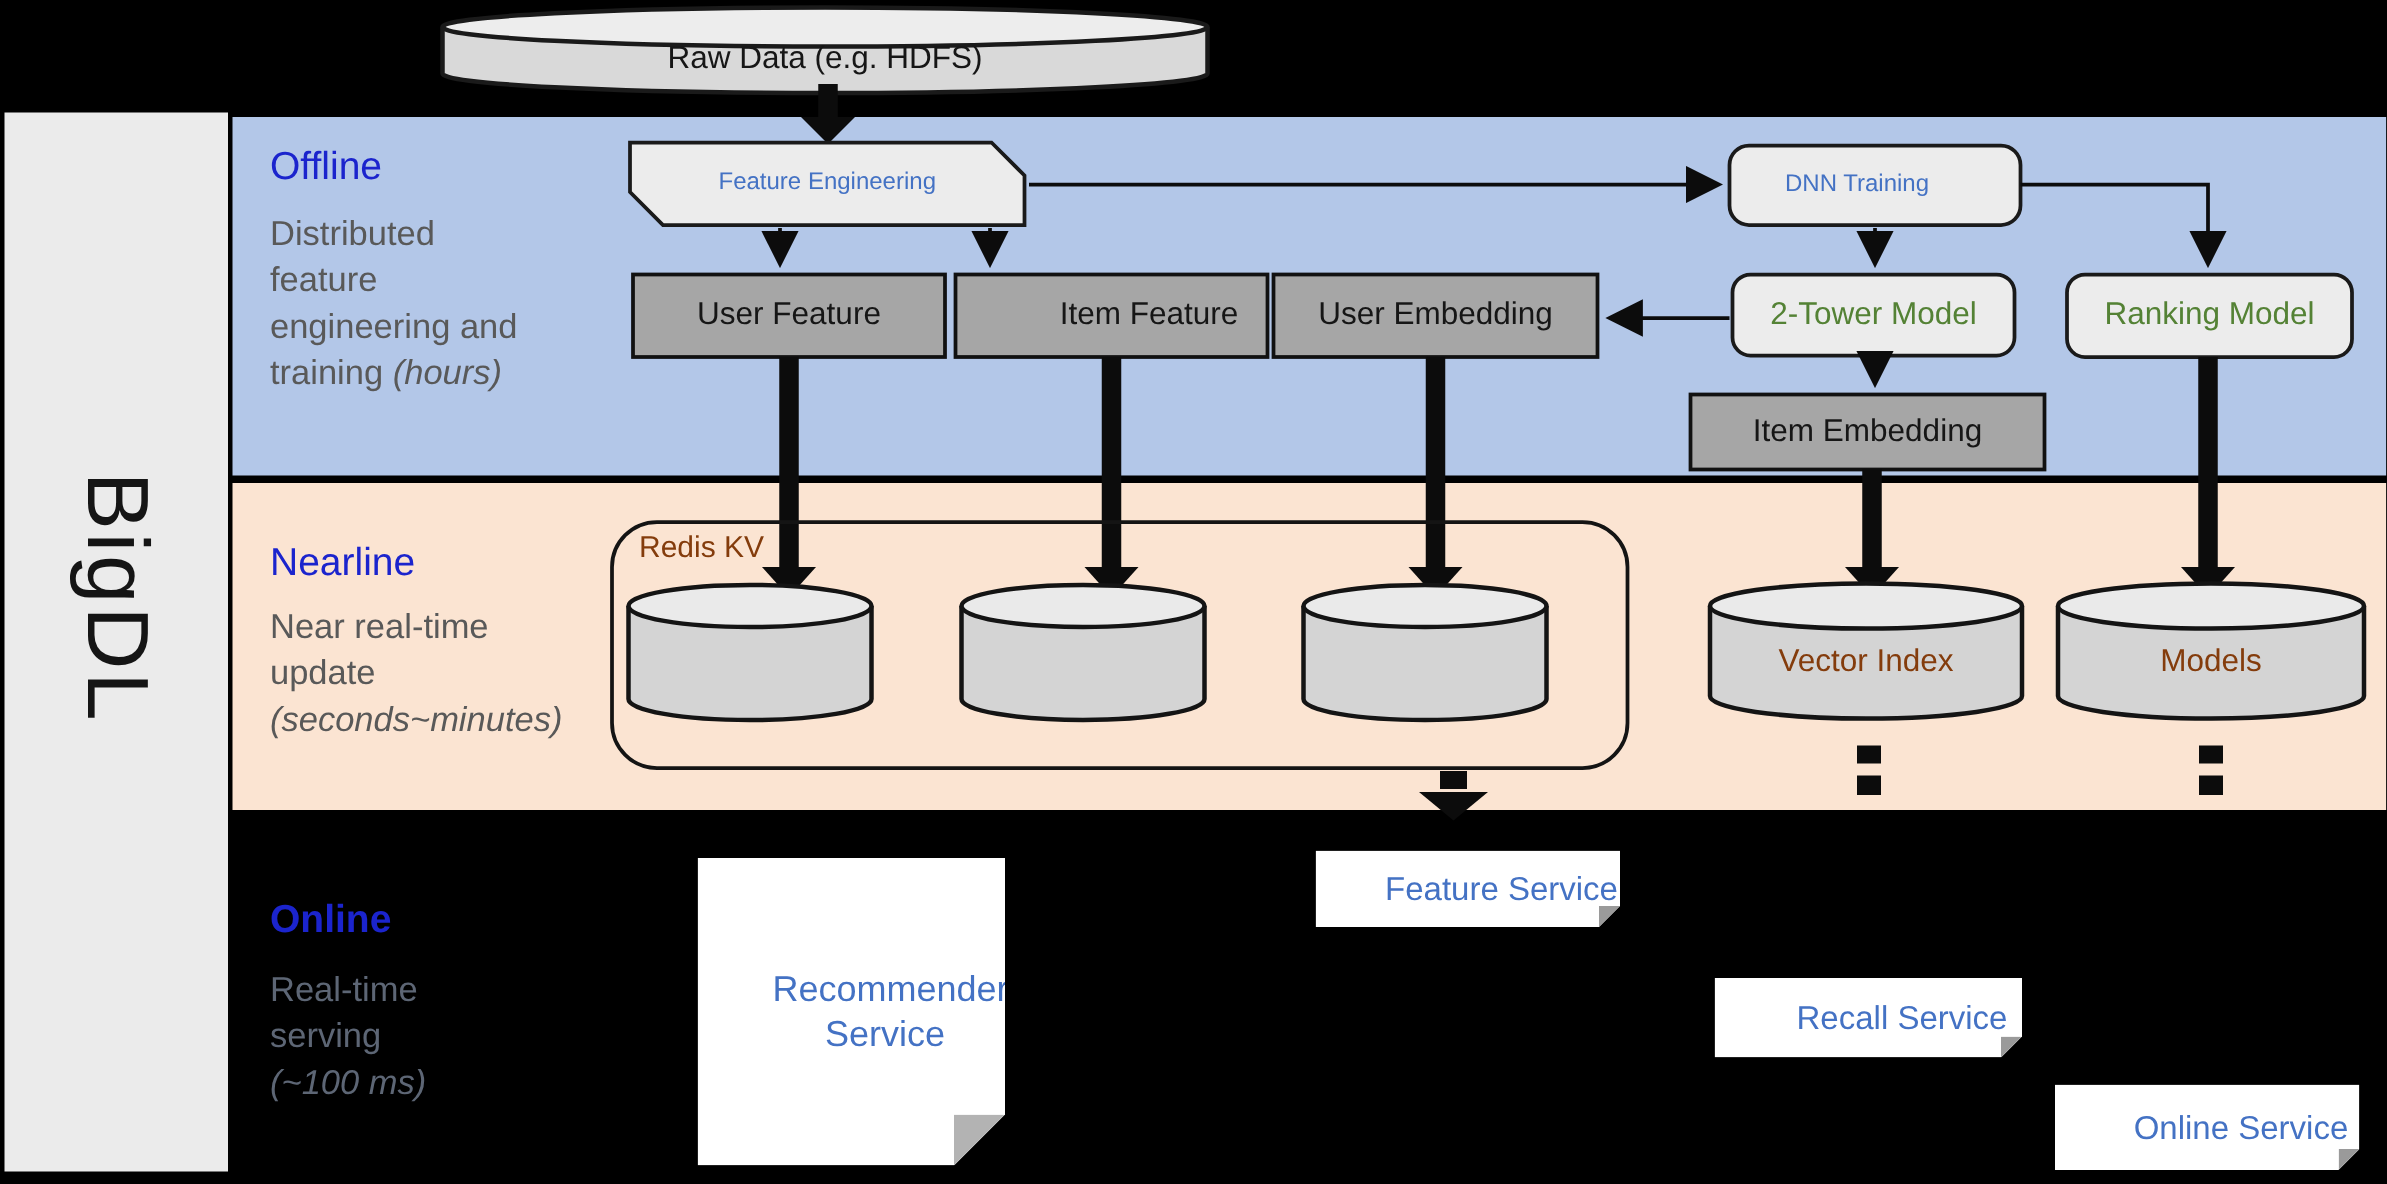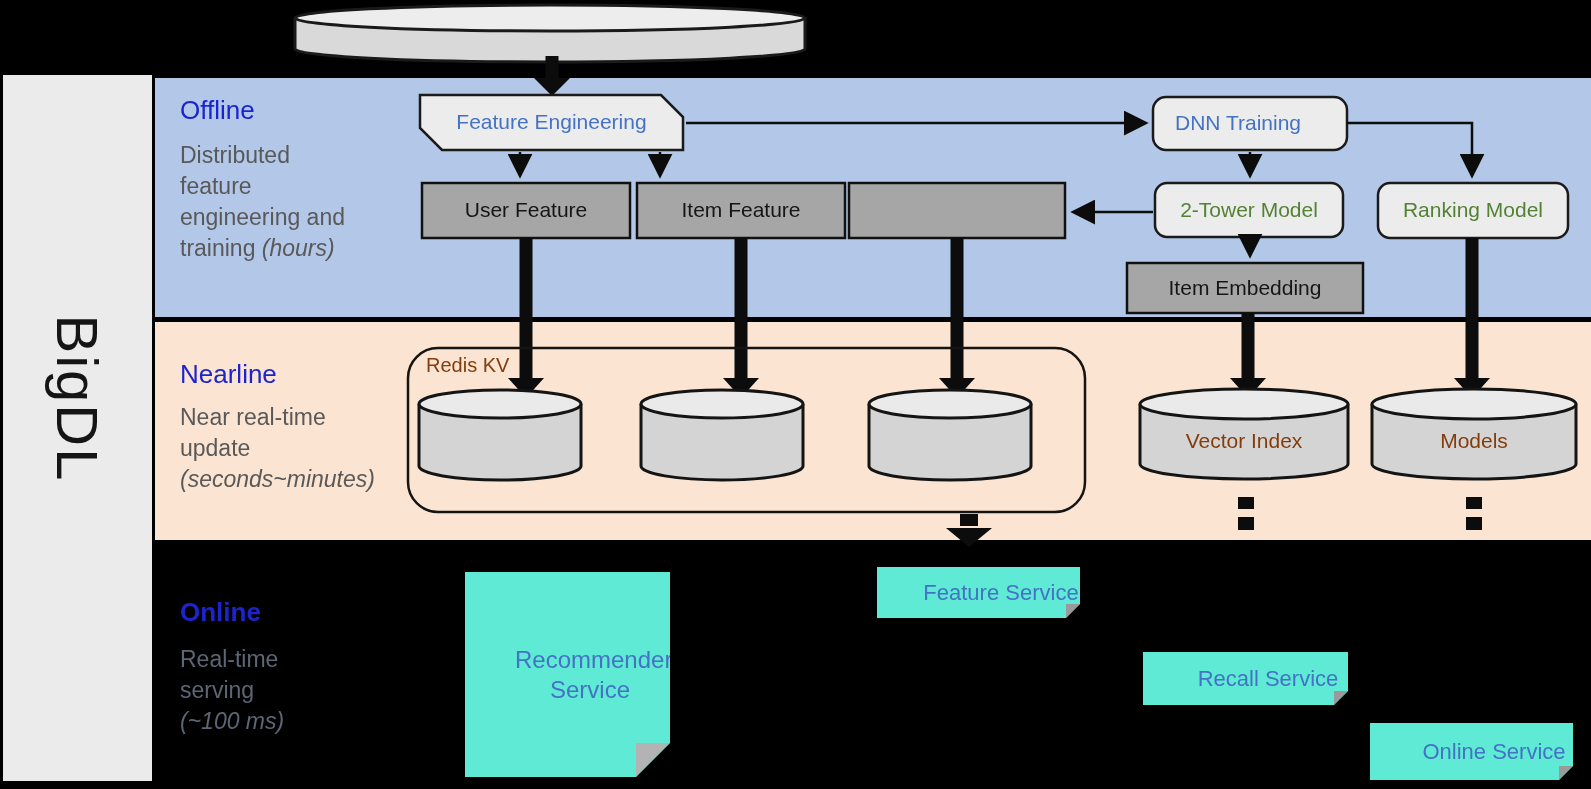--- a/index.html
+++ b/index.html
@@ -28,32 +28,32 @@
   .band.nearline{top:322px;height:218px;background:var(--band-nearline);}
 
   .sidebar{position:absolute;left:3px;top:75px;width:149px;height:706px;background:var(--sidebar-bg);z-index:3;display:flex;align-items:center;justify-content:center;}
   .brand{transform:rotate(90deg);font-size:58px;color:#151515;letter-spacing:2px;white-space:nowrap;margin-top:-60px;}
 
   svg.shapes{position:absolute;left:0;top:0;z-index:2;}
 
   .lbl{position:absolute;z-index:4;display:flex;align-items:center;justify-content:center;text-align:center;line-height:1.15;}
   .lbl.left{justify-content:flex-start;text-align:left;}
 
-  .node-blue{color:var(--node-text-blue);font-size:21px;}
+  .node-blue{color:var(--node-text-blue);font-size:16px;}
   .node-green{color:var(--node-text-green);font-size:21px;}
   .node-dark{color:#161616;font-size:21px;}
   .store-brown{color:var(--store-text-brown);font-size:21px;}
 
   .band-title{color:var(--title-blue);font-size:26px;}
   .band-desc{color:var(--subtitle-gray);font-size:23px;line-height:1.35;display:block;}
   .band-desc .note{font-style:italic;}
   .online .band-title{font-weight:bold;}
   .desc-online{color:var(--online-subtitle-gray);}
 
-  .svc{position:absolute;z-index:4;background:#5eead4;display:flex;align-items:center;justify-content:center;
+  .svc{position:absolute;z-index:4;background:#ffffff;display:flex;align-items:center;justify-content:center;
        color:var(--node-text-blue);font-size:22px;text-align:center;line-height:1.25;
        clip-path:polygon(0 0,100% 0,100% calc(100% - 14px),calc(100% - 14px) 100%,0 100%);padding-left:45px;}
   .svc::after{content:"";position:absolute;right:0;bottom:0;width:14px;height:14px;background:#9a9a9a;
        clip-path:polygon(0 100%,100% 0,0 0);}
   .doc{clip-path:polygon(0 0,100% 0,100% calc(100% - 34px),calc(100% - 34px) 100%,0 100%);font-size:24px;}
   .doc::after{width:34px;height:34px;background:#b3b3b3;}
 </style>
 </head>
 <body>
 
@@ -149,30 +149,32 @@
     <g fill="#0c0c0c">
       <rect x="1238" y="497" width="16" height="12"></rect>
       <rect x="1238" y="517" width="16" height="13"></rect>
     </g>
     <g fill="#0c0c0c">
       <rect x="1466" y="497" width="16" height="12"></rect>
       <rect x="1466" y="517" width="16" height="13"></rect>
     </g>
   </svg>
 
+  <div class="lbl node-dark" style="left:295px;top:24px;width:510px;height:30px;">Raw Data (e.g. HDFS)</div>
 
   <div class="lbl band-title" style="left:180px;top:96px;">Offline</div>
   <div class="lbl left" style="left:180px;top:140px;width:172px;">
     <span class="band-desc"><span>Distributed feature engineering and training</span> <span class="note">(hours)</span></span>
   </div>
 
   <div class="lbl node-blue" style="left:420px;top:95px;width:263px;height:55px;">Feature Engineering</div>
   <div class="lbl node-blue" style="left:1153px;top:97px;width:170px;height:53px;">DNN Training</div>
   <div class="lbl node-dark" style="left:422px;top:183px;width:208px;height:55px;">User Feature</div>
-  <div class="lbl node-dark" style="left:637px;top:183px;width:208px;height:55px;border-radius:17px;">Item Feature</div>
+  <div class="lbl node-dark" style="left:662px;top:183px;width:208px;height:55px;border-radius:17px;">Item Feature</div>
+  <div class="lbl node-dark" style="left:849px;top:183px;width:216px;height:55px;">User Embedding</div>
   <div class="lbl node-green" style="left:1155px;top:183px;width:188px;height:54px;">2-Tower Model</div>
   <div class="lbl node-green" style="left:1378px;top:183px;width:190px;height:55px;">Ranking Model</div>
   <div class="lbl node-dark" style="left:1127px;top:263px;width:236px;height:50px;">Item Embedding</div>
 
   <div class="lbl band-title" style="left:180px;top:360px;">Nearline</div>
   <div class="lbl left" style="left:180px;top:402px;width:185px;">
     <span class="band-desc"><span>Near real-time update</span> <span class="note">(seconds~minutes)</span></span>
   </div>
 
   <div class="lbl store-brown left" style="left:426px;top:354px;font-size:20px;">Redis KV</div>

